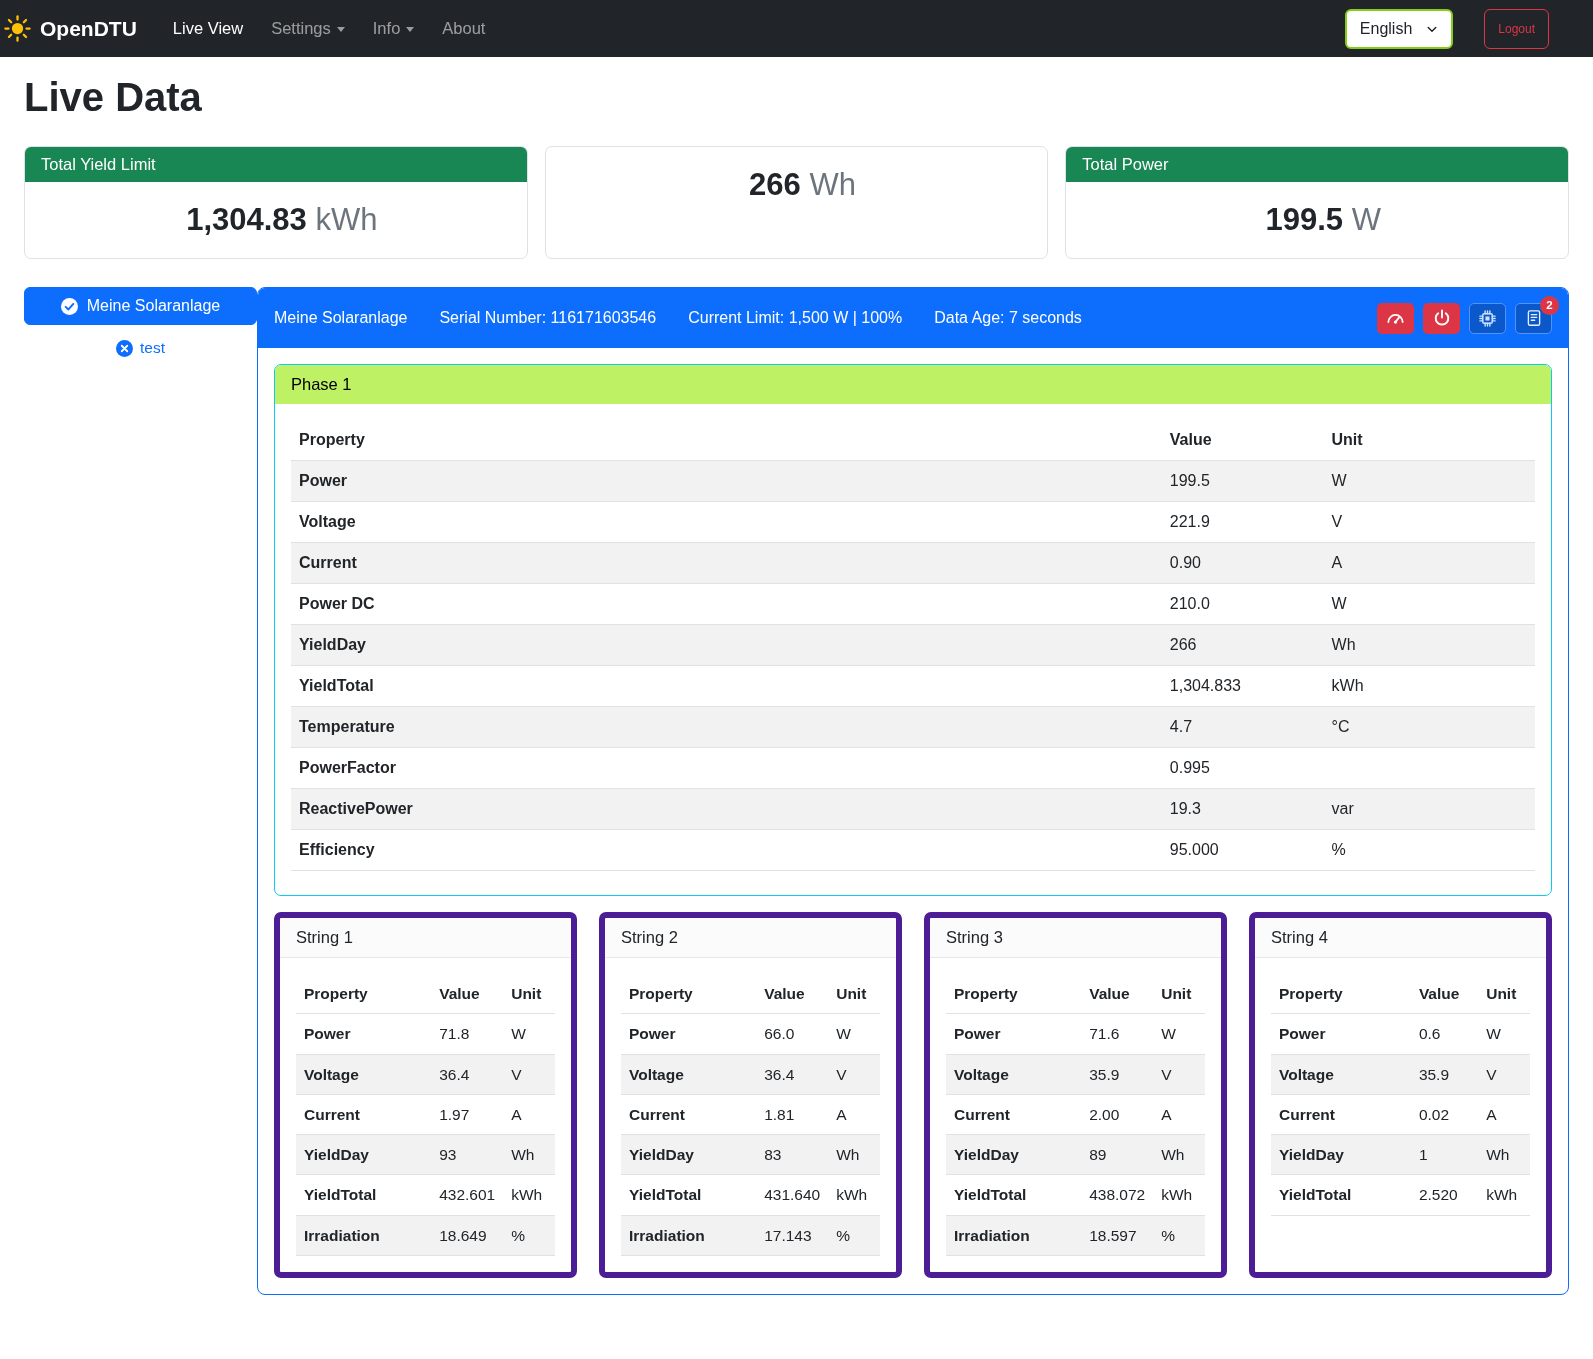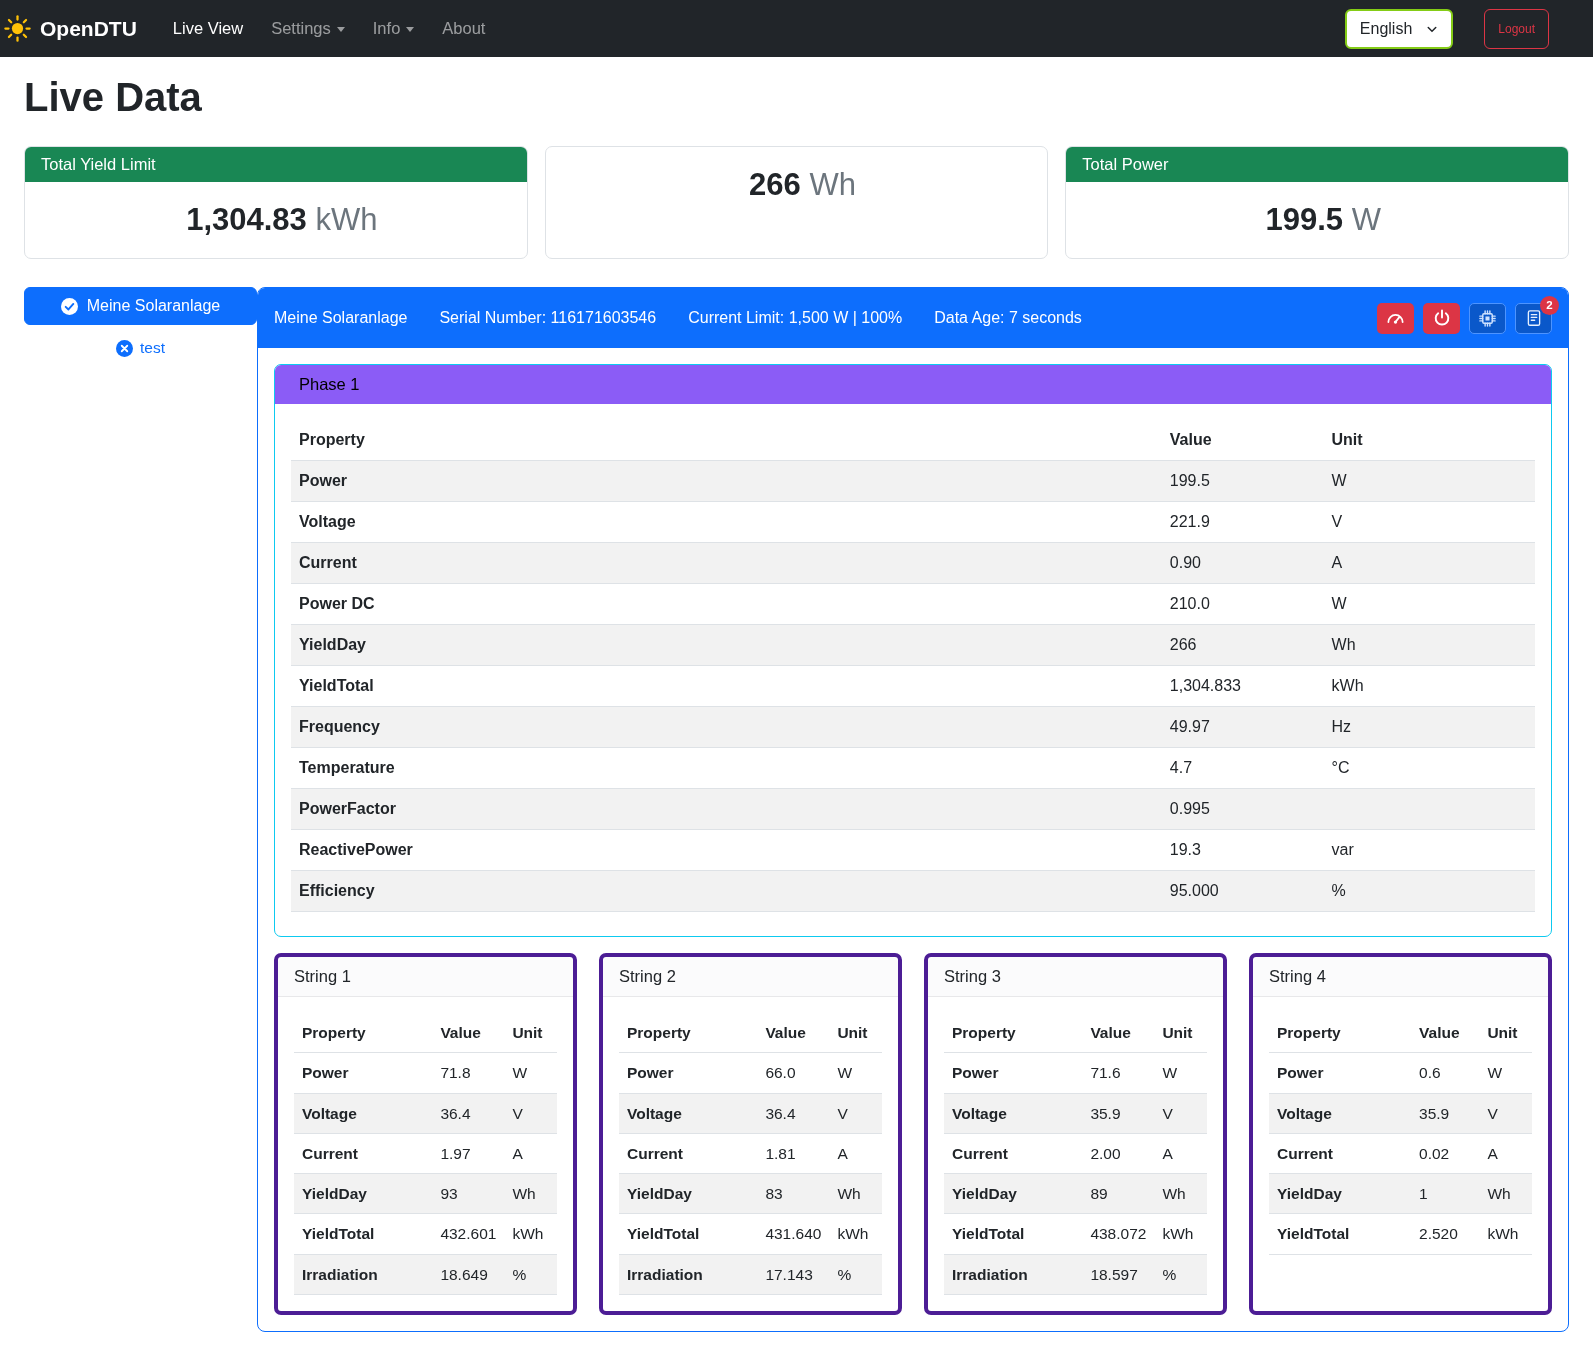--- a/index.html
+++ b/index.html
@@ -55,37 +55,37 @@
     align-items:center; justify-content:center; cursor:pointer; position:relative; padding:0; }
   .action-danger { background:#dc3545; }
   .action-primary { background:#0a58ca; border:1px solid #4d94ff; }
   .badge { position:absolute; top:-8px; right:-8px; background:#dc3545; color:#fff;
     font-size:11.5px; min-width:19px; height:19px; border-radius:10px; display:flex;
     align-items:center; justify-content:center; padding:0 4px; font-weight:700; }
   .inverter-body { padding:16px; }
 
   
   .phase-card { border:1px solid #0dcaf0; border-radius:7px; margin-bottom:16px; }
-  .phase-header { background:#8b5cf6; color:#000; padding:10px 24px; font-size:16.5px;
+  .phase-header { background:#bef264; color:#000; padding:10px 16px; font-size:16.5px;
     border-radius:6px 6px 0 0; }
   .phase-body { padding:16px 16px 24px; }
 
   
   table.data { width:100%; border-collapse:collapse; }
   table.data th, table.data td { padding:8px; border-bottom:1px solid #dee2e6;
     text-align:left; font-size:16px; line-height:1.5; }
   table.data th { font-weight:700; }
   .col-prop { font-weight:700; }
   th.col-value, td.col-value { text-align:right; width:13%; }
   th.col-unit, td.col-unit { width:17%; padding-left:16px; }
   table.phase-table tbody tr:nth-of-type(odd) { background:#f2f2f2; }
 
   
   .strings-grid { display:grid; grid-template-columns:repeat(4,1fr); gap:22px; align-items:stretch; }
-  .string-card { border:4px solid #4c1d95; border-radius:7px; display:flex; flex-direction:column; }
+  .string-card { border:6px solid #4c1d95; border-radius:7px; display:flex; flex-direction:column; }
   .string-header { background:#fbfbfc; border-bottom:1px solid #e8e8ea; padding:10px 16px;
     font-size:16.5px; border-radius:6px 6px 0 0; }
   .string-body { padding:16px; flex:1; }
   table.string-table th, table.string-table td { font-size:15.5px; }
   th.s-unit, td.s-unit { width:20%; padding-left:12px; }
   th.s-value, td.s-value { text-align:right; width:26%; }
   table.string-table tbody tr:nth-of-type(even) { background:#f2f2f2; }
 
   .icon { display:inline-flex; align-items:center; justify-content:center; }
 </style>
@@ -276,25 +276,20 @@
                     <td class="col-value">266</td>
                     <td class="col-unit">Wh</td>
                   </tr>
 
                   <tr>
                     <td class="col-prop">YieldTotal</td>
                     <td class="col-value">1,304.833</td>
                     <td class="col-unit">kWh</td>
                   </tr>
 
-                  <tr>
-                    <td class="col-prop">Frequency</td>
-                    <td class="col-value">49.97</td>
-                    <td class="col-unit">Hz</td>
-                  </tr>
 
                   <tr>
                     <td class="col-prop">Temperature</td>
                     <td class="col-value">4.7</td>
                     <td class="col-unit">°C</td>
                   </tr>
 
                   <tr>
                     <td class="col-prop">PowerFactor</td>
                     <td class="col-value">0.995</td>

